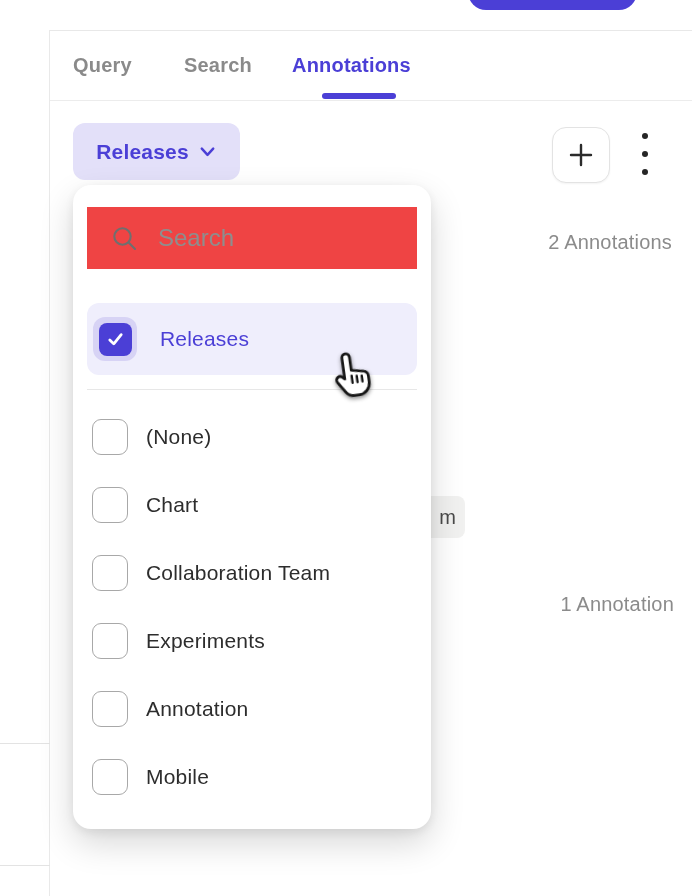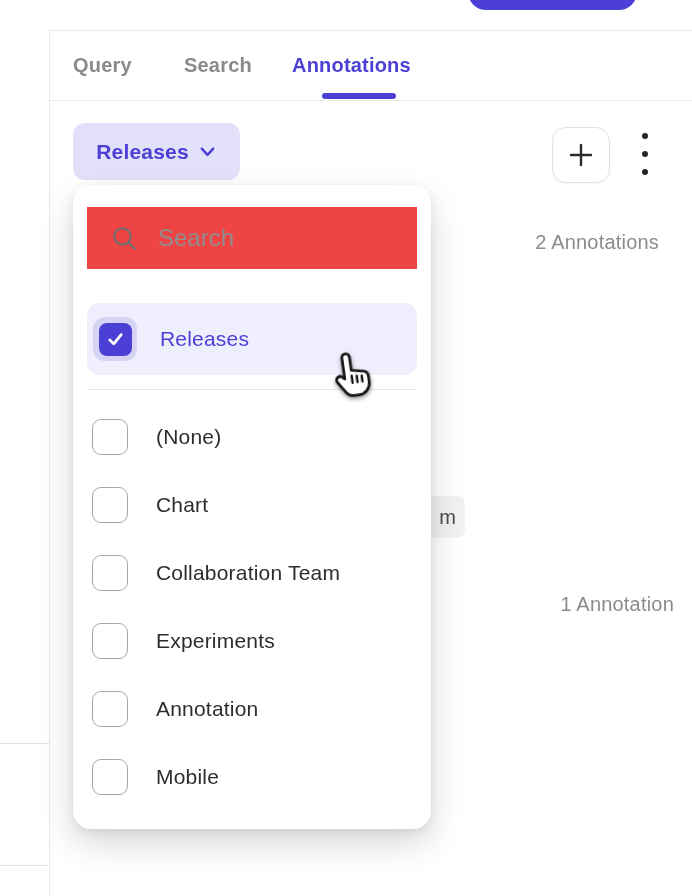--- a/index.html
+++ b/index.html
@@ -61,21 +61,21 @@
     position:absolute; left:638px; top:133px; width:14px; height:42px;
     display:flex; flex-direction:column; align-items:center; justify-content:space-between;
     cursor:pointer;
   }
   .kebab .dot { width:6px; height:6px; border-radius:50%; background:#262626; }
 
   
   .count {
     position:absolute; font-size:20px; font-weight:500; color:#8b8b8b; letter-spacing:.2px;
   }
-  .count.c1 { top:231px; right:33px;text-align:right; }
+  .count.c1 { top:231px; right:20px;text-align:right; }
   .count.c2 { top:593px; right:18px; }
 
   
   .clip-text {
     position:absolute; left:408px; top:461px; font-size:21px; font-weight:500; color:#333;
     z-index:1;
   }
   .clip-chip {
     position:absolute; left:404px; top:496px; width:61px; height:42px;
     background:#f1f1f0; border-radius:8px; display:flex; align-items:center;
@@ -115,21 +115,21 @@
   .selected-row .lbl { margin-left:23px; font-size:21px; font-weight:500; color:#4b3fd6; letter-spacing:.2px; }
 
   .panel-divider { position:absolute; left:14px; top:204px; width:330px; height:1px; background:#e7e7e7; }
 
   .options { position:absolute; left:0; top:218px; width:358px; }
   .option-row { height:68px; display:flex; align-items:center; cursor:pointer; }
   .cb-empty {
     width:36px; height:36px; margin-left:19px; background:#fff;
     border:1.5px solid #a8a8a8; border-radius:9px; flex:0 0 auto;
   }
-  .option-row .lbl { margin-left:28px; font-size:21px; font-weight:500; color:#2d2d2d; letter-spacing:.2px; }
+  .option-row .lbl { margin-left:18px; font-size:21px; font-weight:500; color:#2d2d2d; letter-spacing:.2px; }
 
   
   .cursor {
     position:absolute; left:330px; top:351px; z-index:10; pointer-events:none;
     filter:drop-shadow(0 2px 2px rgba(0,0,0,.45));
     transform:rotate(-8deg);
   }
 </style>
 </head>
 <body>

